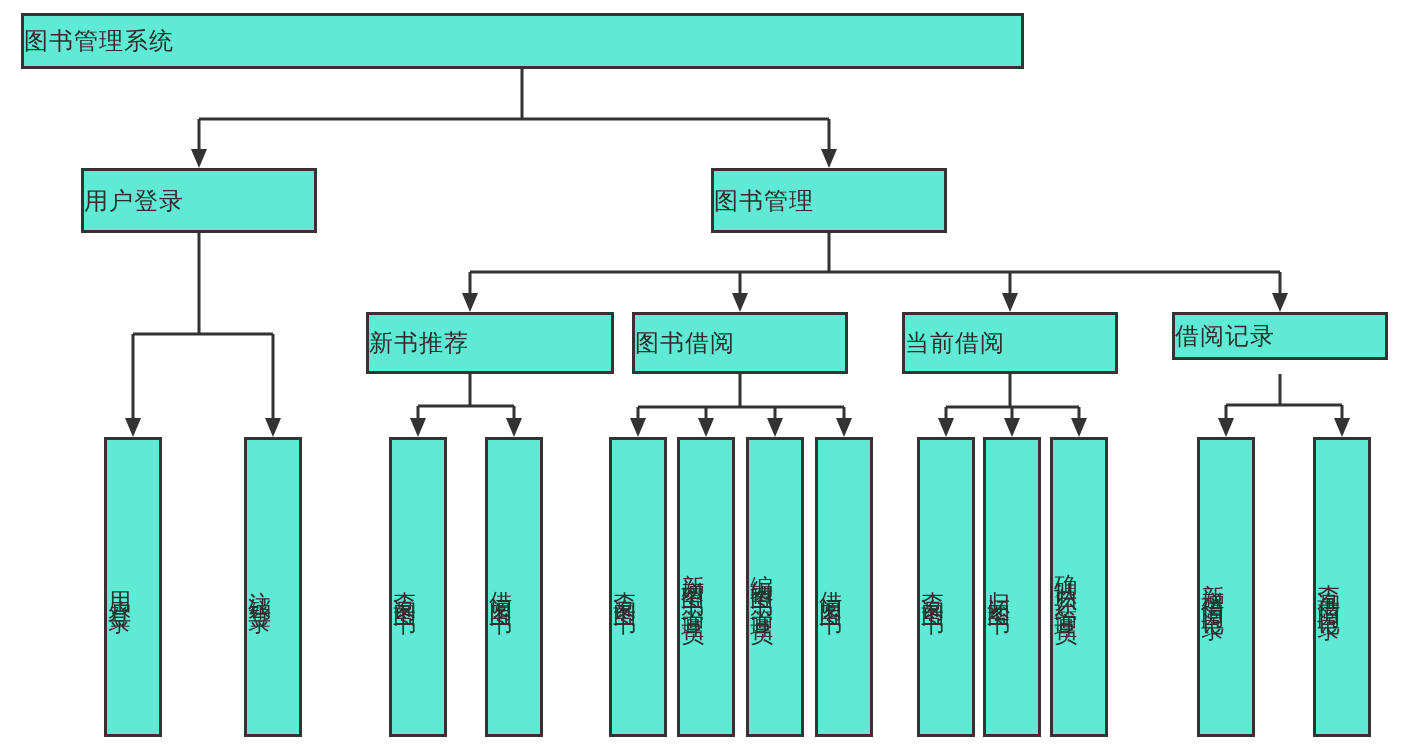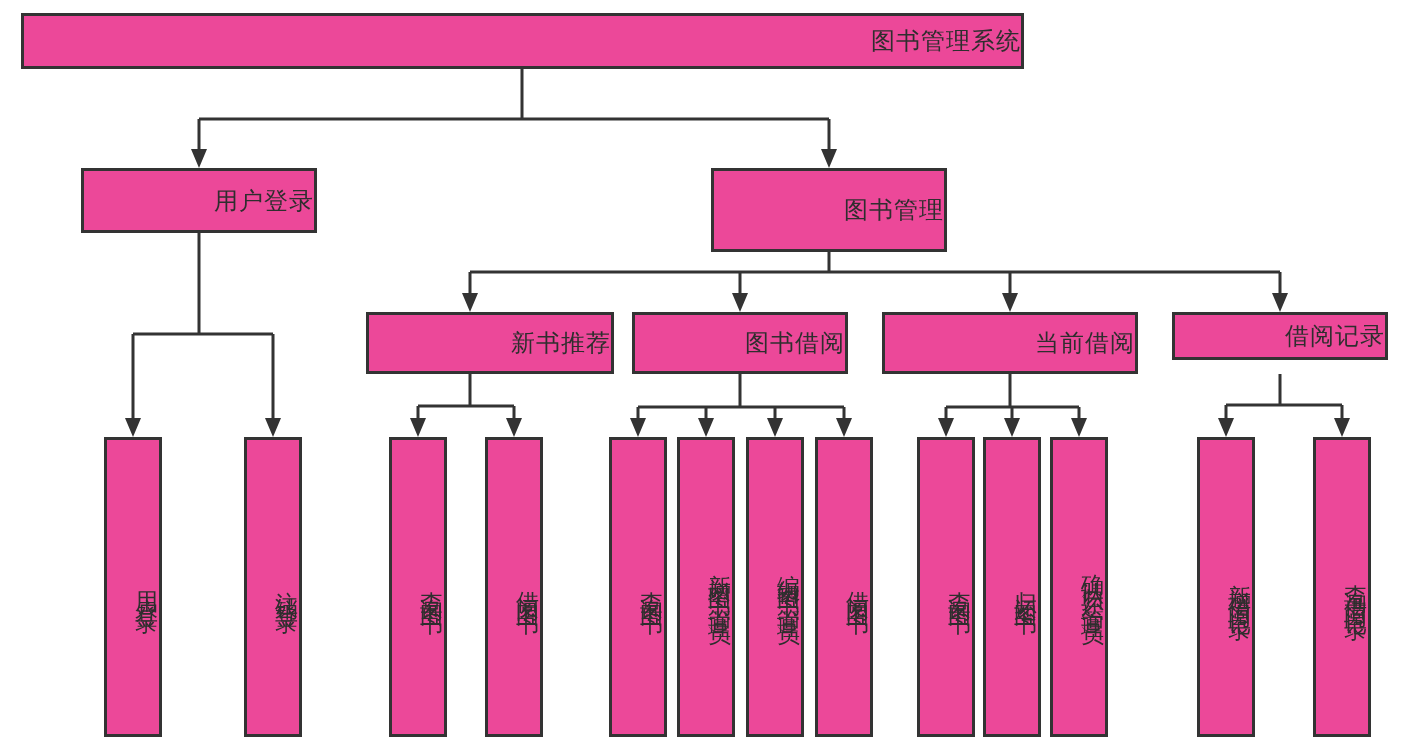--- a/index.html
+++ b/index.html
@@ -15,24 +15,24 @@
   svg.connectors {
     position: absolute;
     left: 0; top: 0;
     width: 1405px; height: 747px;
     display: block;
   }
   .box {
     position: absolute;
     box-sizing: border-box;
     border: 3px solid var(--line, #333333);
-    background: #ec4899;
+    background: #5eead4;
     display: flex;
     align-items: center;
-    justify-content: flex-end;
+    justify-content: flex-start;
     z-index: 2;
   }
   .box.h span {
     font-size: 24px;
     letter-spacing: 1px;
     white-space: nowrap;
   }
   .box.v span {
     writing-mode: vertical-rl;
     text-orientation: mixed;
@@ -96,31 +96,31 @@
          M1334 418 L1350 418 L1342 437 Z"></path>
   </svg>
 
   <div class="box h" style="left:21px;top:13px;width:1003px;height:56px">
     <span>图书管理系统</span>
   </div>
 
   <div class="box h" style="left:81px;top:168px;width:236px;height:65px">
     <span>用户登录</span>
   </div>
-  <div class="box h" style="left:711px;top:168px;width:236px;height:84px">
+  <div class="box h" style="left:711px;top:168px;width:236px;height:65px">
     <span>图书管理</span>
   </div>
 
   <div class="box h" style="left:366px;top:312px;width:248px;height:62px">
     <span>新书推荐</span>
   </div>
   <div class="box h" style="left:632px;top:312px;width:216px;height:62px">
     <span>图书借阅</span>
   </div>
-  <div class="box h" style="left:882px;top:312px;width:256px;height:62px">
+  <div class="box h" style="left:902px;top:312px;width:216px;height:62px">
     <span>当前借阅</span>
   </div>
   <div class="box h" style="left:1172px;top:312px;width:216px;height:48px">
     <span>借阅记录</span>
   </div>
 
   <div class="box v" style="left:104px;top:437px;width:58px;height:300px">
     <span>用户登录</span>
   </div>
   <div class="box v" style="left:244px;top:437px;width:58px;height:300px">

